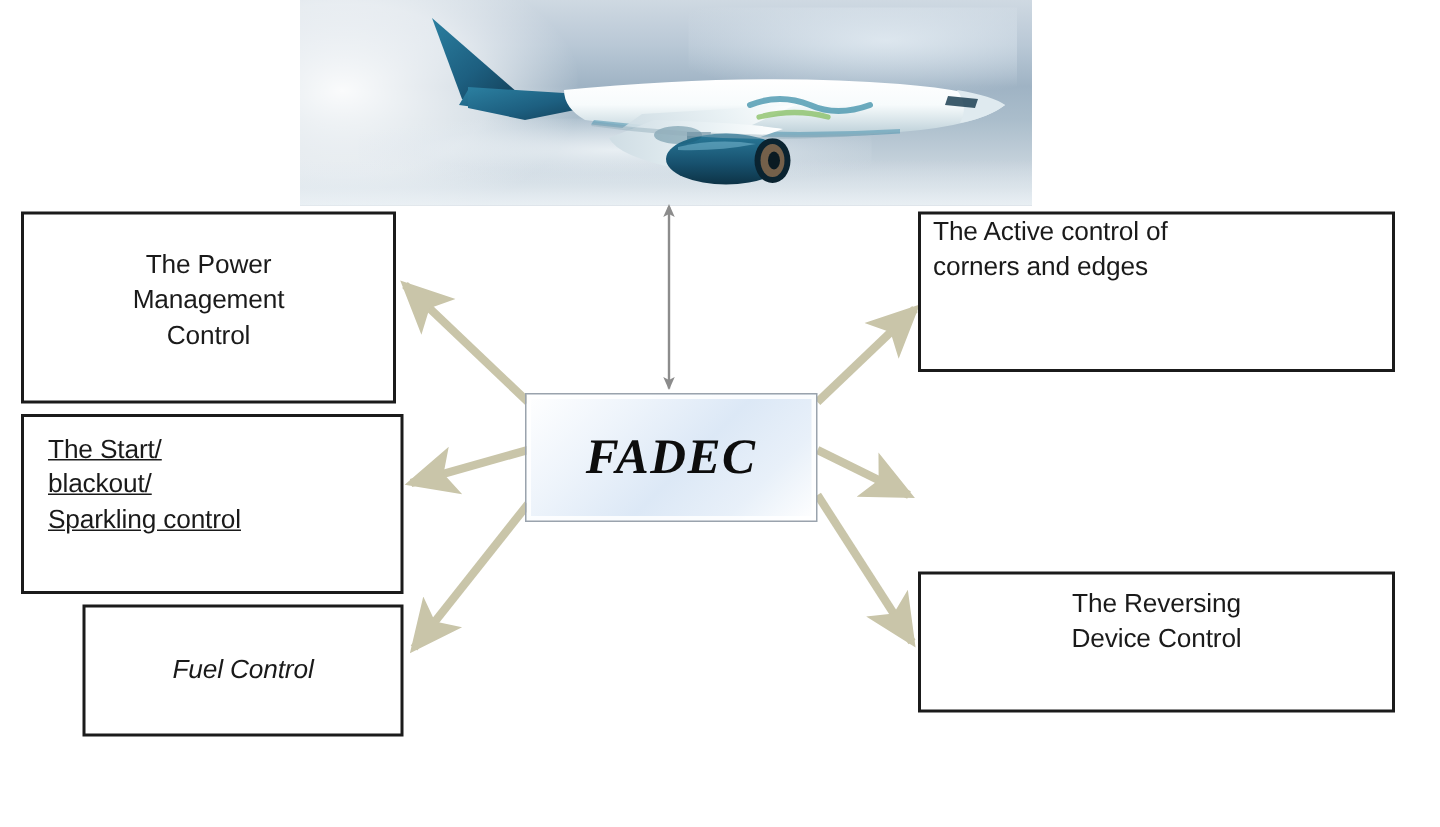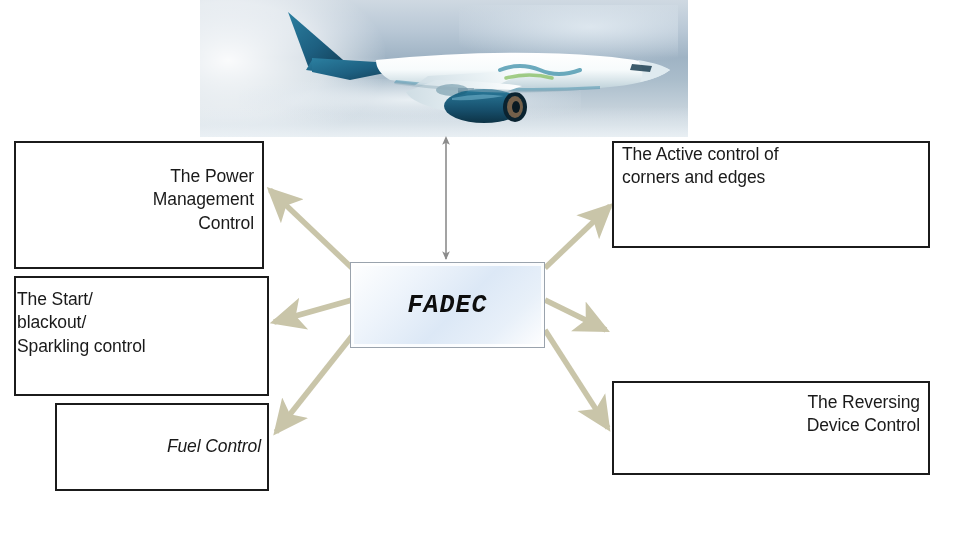--- a/index.html
+++ b/index.html
@@ -87,28 +87,28 @@
     color: #1a1a1a;
     font-size: 17.5px;
     line-height: 1.33;
     letter-spacing: -0.1px;
     font-weight: 400;
   }
   .box .txt {
     display: block;
     white-space: pre-line;
   }
-  .box.center .txt { text-align: right; }
+  .box.center .txt { text-align: center; }
   .box.left .txt   { text-align: left; }
 
   #box-power       { left: 14px;  top: 141px; width: 250px; height: 128px; }
   #box-power .txt  { padding: 22px 8px 0 8px; }
 
   #box-start       { left: 14px;  top: 276px; width: 255px; height: 120px; }
-  #box-start .txt  { padding: 10px 0 0 1px; }
+  #box-start .txt  { padding: 10px 0 0 16px; text-decoration: underline; }
 
   #box-fuel        { left: 55px;  top: 403px; width: 214px; height: 88px; font-style: italic; }
   #box-fuel .txt   { padding: 30px 6px 0 6px; }
 
   #box-active      { left: 612px; top: 141px; width: 318px; height: 107px; }
   #box-active .txt { padding: 0 6px 0 8px; }
 
   #box-geom        { left: 612px; top: 262px; width: 318px; height: 107px; }
   #box-geom .txt   { padding: 18px 8px 0 8px; }
 
@@ -125,24 +125,24 @@
     box-sizing: border-box;
     border: 1px solid #9aa3ad;
     background:
       linear-gradient(135deg, #ffffff 0%, #eef4fb 28%, #dce8f6 55%, #e8f0f9 78%, #ffffff 100%);
     display: flex;
     align-items: center;
     justify-content: center;
     box-shadow: inset 0 0 0 3px rgba(255,255,255,0.85);
   }
   #fadec .label {
-    font-family: Liberation Mono, monospace;
+    font-family: Liberation Serif, serif;
     font-style: italic;
     font-weight: bold;
-    font-size: 25px;
+    font-size: 33px;
     letter-spacing: 1px;
     color: #0d0d0d;
   }
 
   
   #arrows {
     position: absolute;
     left: 0; top: 0;
     width: 960px;
     height: 551px;

